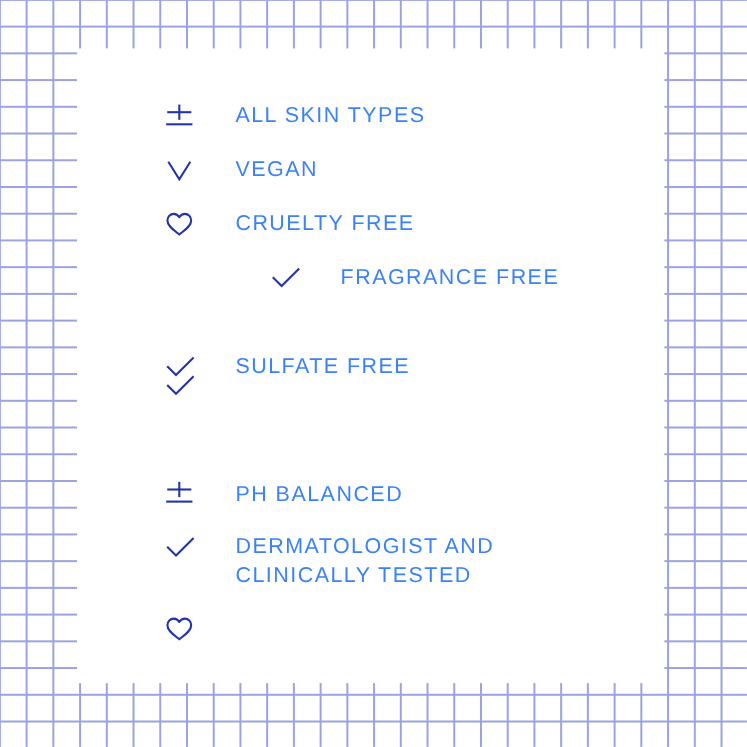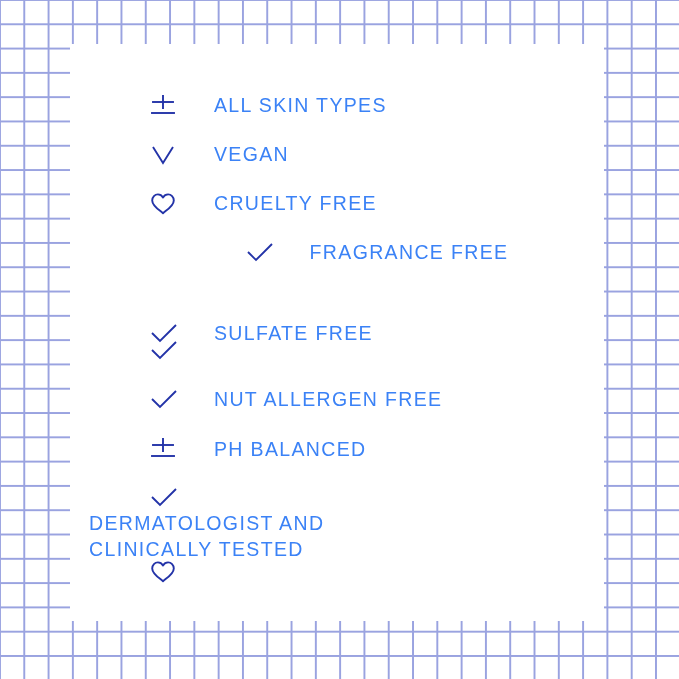--- a/index.html
+++ b/index.html
@@ -127,39 +127,31 @@
           </span>
           <span class="feature-label">SULFATE FREE</span>
         </div>
         <div class="feature-row" style="top: 294px;">
           <span class="feature-icon">
             <svg width="30" height="26" viewBox="0 0 30 26">
               <polyline points="3,12 11,20 27,4" fill="none" stroke="#2333a8" stroke-width="1.9" stroke-linecap="butt" stroke-linejoin="miter"></polyline>
             </svg>
           </span>
         </div>
-        <div class="feature-row" style="top: 343px;">
-          <span class="feature-icon">
-            <svg width="30" height="26" viewBox="0 0 30 26">
-              <polyline points="3,12 11,20 27,4" fill="none" stroke="#2333a8" stroke-width="1.9" stroke-linecap="butt" stroke-linejoin="miter"></polyline>
-            </svg>
-          </span>
-          <span class="feature-label">NUT ALLERGEN FREE</span>
-        </div>
         <div class="feature-row" style="top: 392px; align-items: flex-end;">
           <span class="feature-icon">
             <svg width="28" height="26" viewBox="0 0 28 26">
               <line x1="14" y1="3" x2="14" y2="15" fill="none" stroke="#2333a8" stroke-width="1.9" stroke-linecap="square" stroke-linejoin="miter"></line>
               <line x1="4" y1="9" x2="24" y2="9" fill="none" stroke="#2333a8" stroke-width="1.9" stroke-linecap="square" stroke-linejoin="miter"></line>
               <line x1="3" y1="20" x2="25" y2="20" fill="none" stroke="#2333a8" stroke-width="1.9" stroke-linecap="square" stroke-linejoin="miter"></line>
             </svg>
           </span>
           <span class="feature-label">PH BALANCED</span>
         </div>
-        <div class="feature-row" style="top: 441px; flex-direction: column;">
+        <div class="feature-row" style="top: 441px;">
           <span class="feature-icon">
             <svg width="30" height="26" viewBox="0 0 30 26">
               <polyline points="3,12 11,20 27,4" fill="none" stroke="#2333a8" stroke-width="1.9" stroke-linecap="butt" stroke-linejoin="miter"></polyline>
             </svg>
           </span>
           <span class="feature-label">DERMATOLOGIST AND
 CLINICALLY TESTED</span>
         </div>
         <div class="feature-row" style="top: 515px;">
           <span class="feature-icon">

